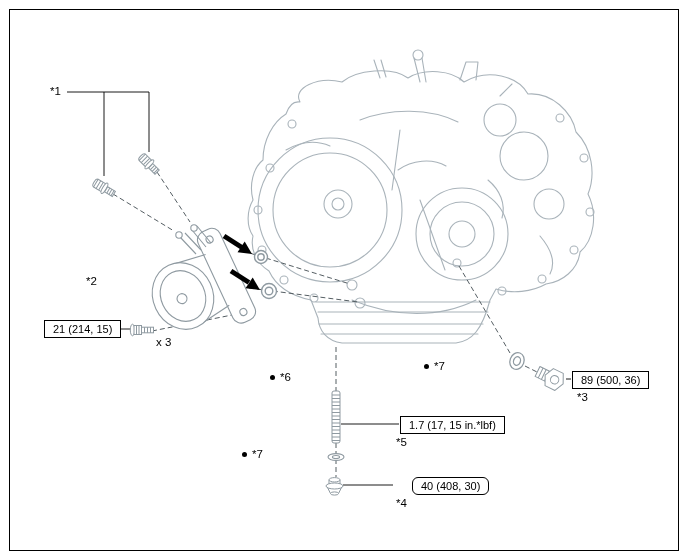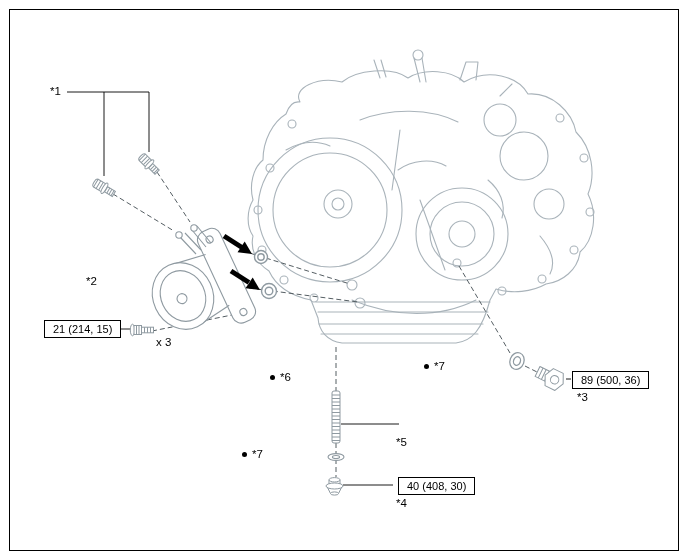--- a/index.html
+++ b/index.html
@@ -191,17 +191,18 @@
   </div>
 
   <div class="bullet-row" style="left:242px; top:449px;">
     <span class="dot"></span>
     <span class="lbl-inline">*7</span>
   </div>
 
   <div class="tq" style="left:572px; top:371px;">89 (500, 36)</div>
   <span class="lbl" style="left:577px; top:392px;">*3</span>
 
+  <div class="tq" style="left:400px; top:416px;">1.7 (17, 15 in.*lbf)</div>
   <span class="lbl" style="left:396px; top:437px;">*5</span>
 
-  <div class="tq" style="left:398px; top:477px;">40 (408, 30)</div>
+  <div class="tq" style="left:412px; top:477px;border-radius:6px;">40 (408, 30)</div>
   <span class="lbl" style="left:396px; top:498px;">*4</span>
 </div>
 
 </body></html>

